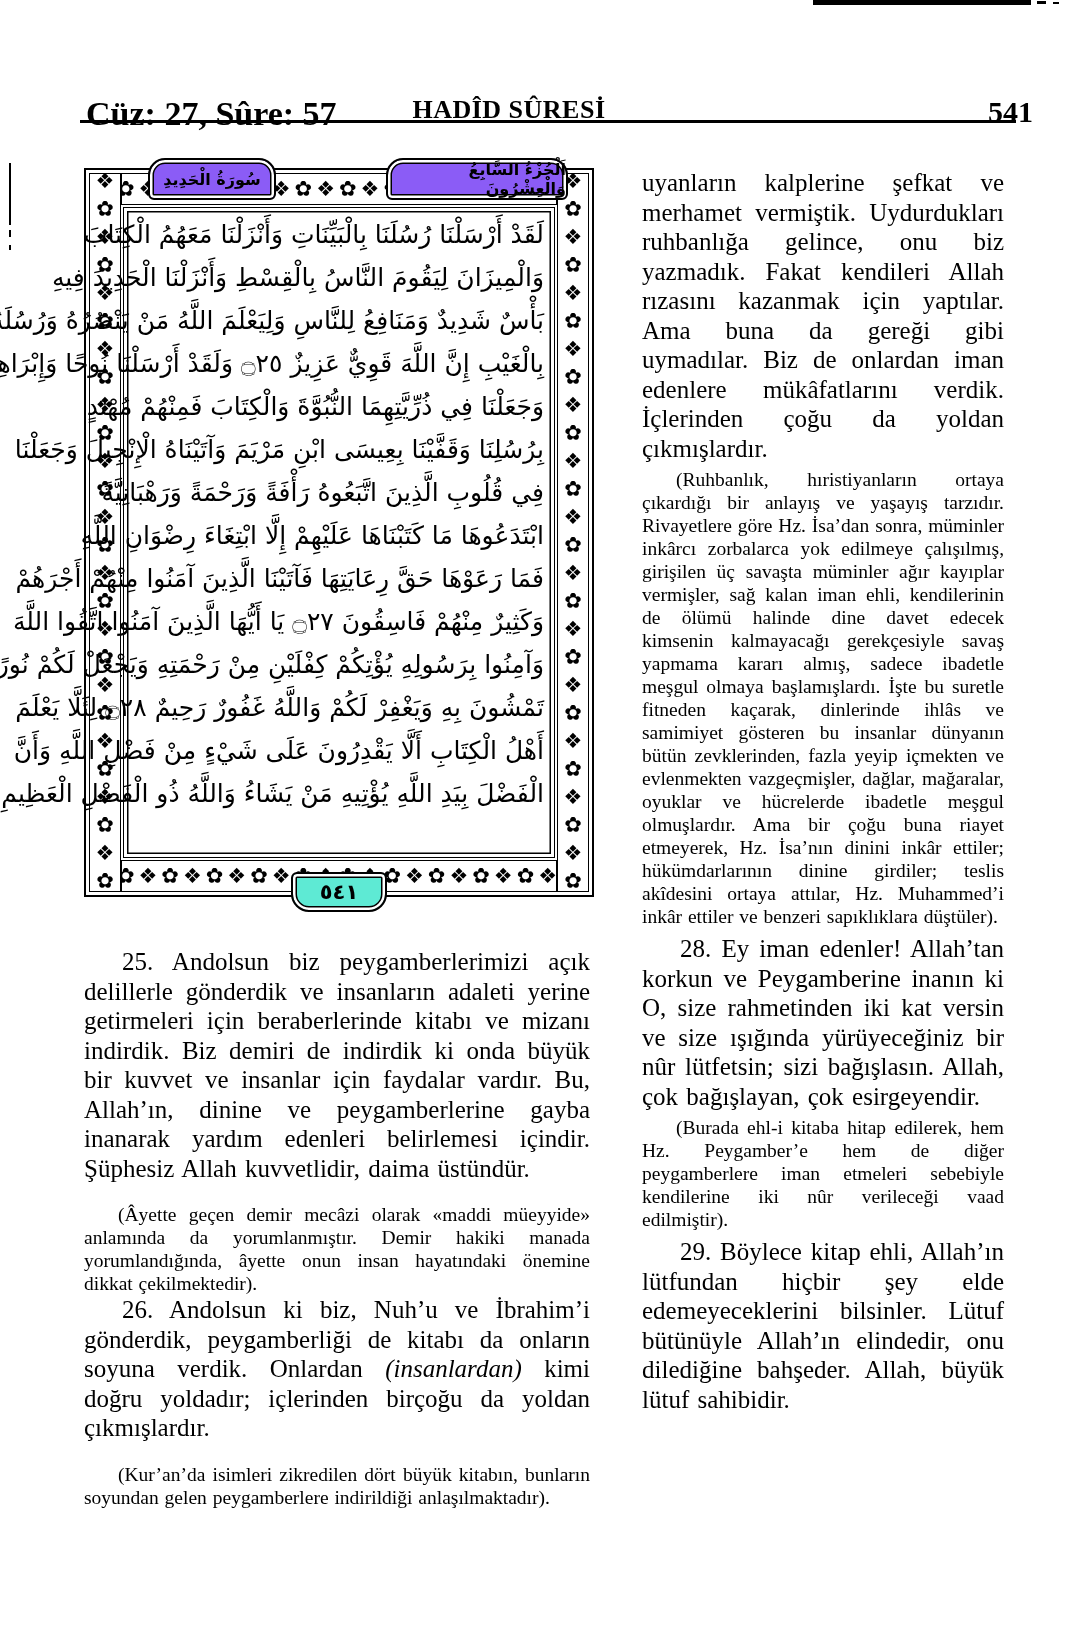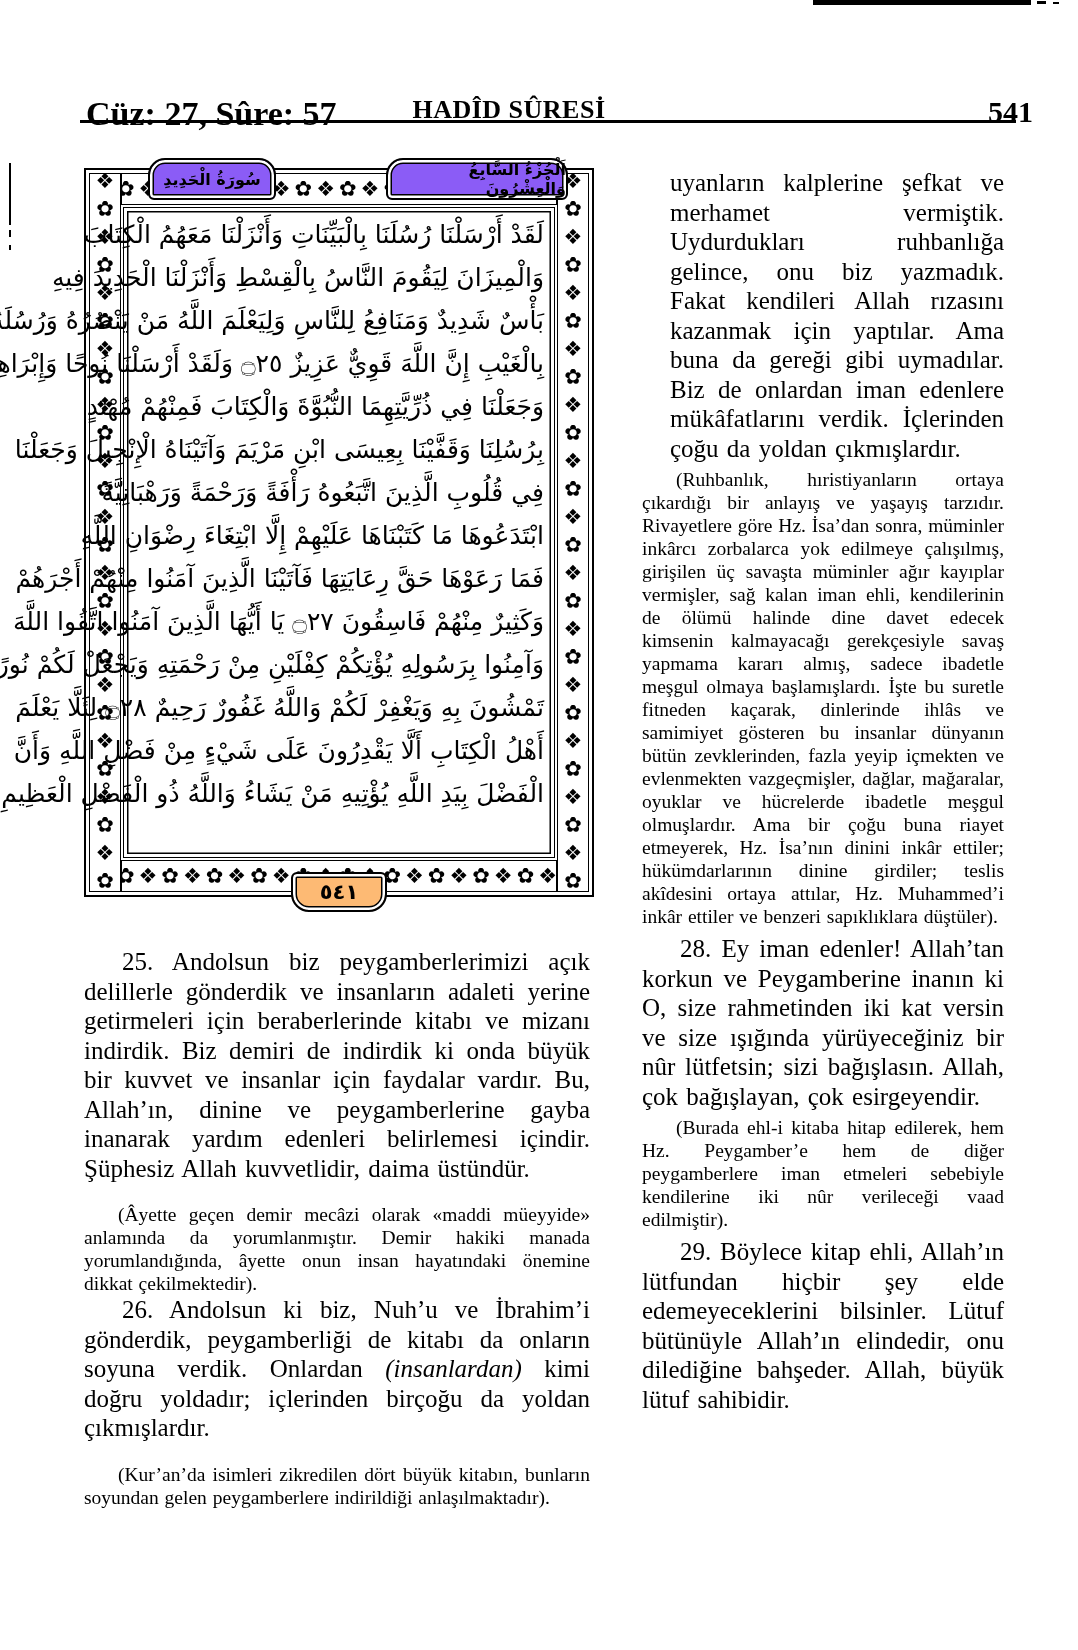--- a/index.html
+++ b/index.html
@@ -52,33 +52,33 @@
     box-shadow:inset 0 0 0 2.5px #fff, inset 0 0 0 4px #000;
     border-radius:17px 17px 6px 6px;
     display:flex;align-items:center;justify-content:center;
     font-family:"DejaVu Sans",sans-serif;font-size:16px;font-weight:bold;direction:rtl;
   }
   .tab-surah{left:62px;width:124px;}
   .tab-juz{right:24px;width:178px;}
   .tab-bottom{
     position:absolute;bottom:-17px;left:50%;transform:translateX(-50%);
     width:92px;height:36px;z-index:3;
-    background:#fdba74;border:2px solid #000;
+    background:#5eead4;border:2px solid #000;
     box-shadow:inset 0 0 0 2.5px #fff, inset 0 0 0 4px #000;
     border-radius:6px 6px 18px 18px;
     display:flex;align-items:center;justify-content:center;
     font-family:"DejaVu Sans",sans-serif;font-size:21px;font-weight:bold;
   }
   
   .para{
     font-size:25px;line-height:29.5px;
     text-align:justify;text-indent:38px;
     word-spacing:2px;margin:0;
   }
-  .para.no-indent{text-indent:0;margin-left:28px;}
+  .para.no-indent{text-indent:0;}
   .note{
     font-size:19.5px;line-height:23px;
     text-align:justify;text-indent:34px;
     word-spacing:1px;margin:0;
   }
   .left-col .para:first-of-type{margin-top:50px;}
   .left-col .note{margin-top:5px;}
   .left-col .para + .note{margin-top:20px;}
   .left-col .note + .para{}
   .right-col{position:absolute;left:642px;top:168px;width:362px;}

